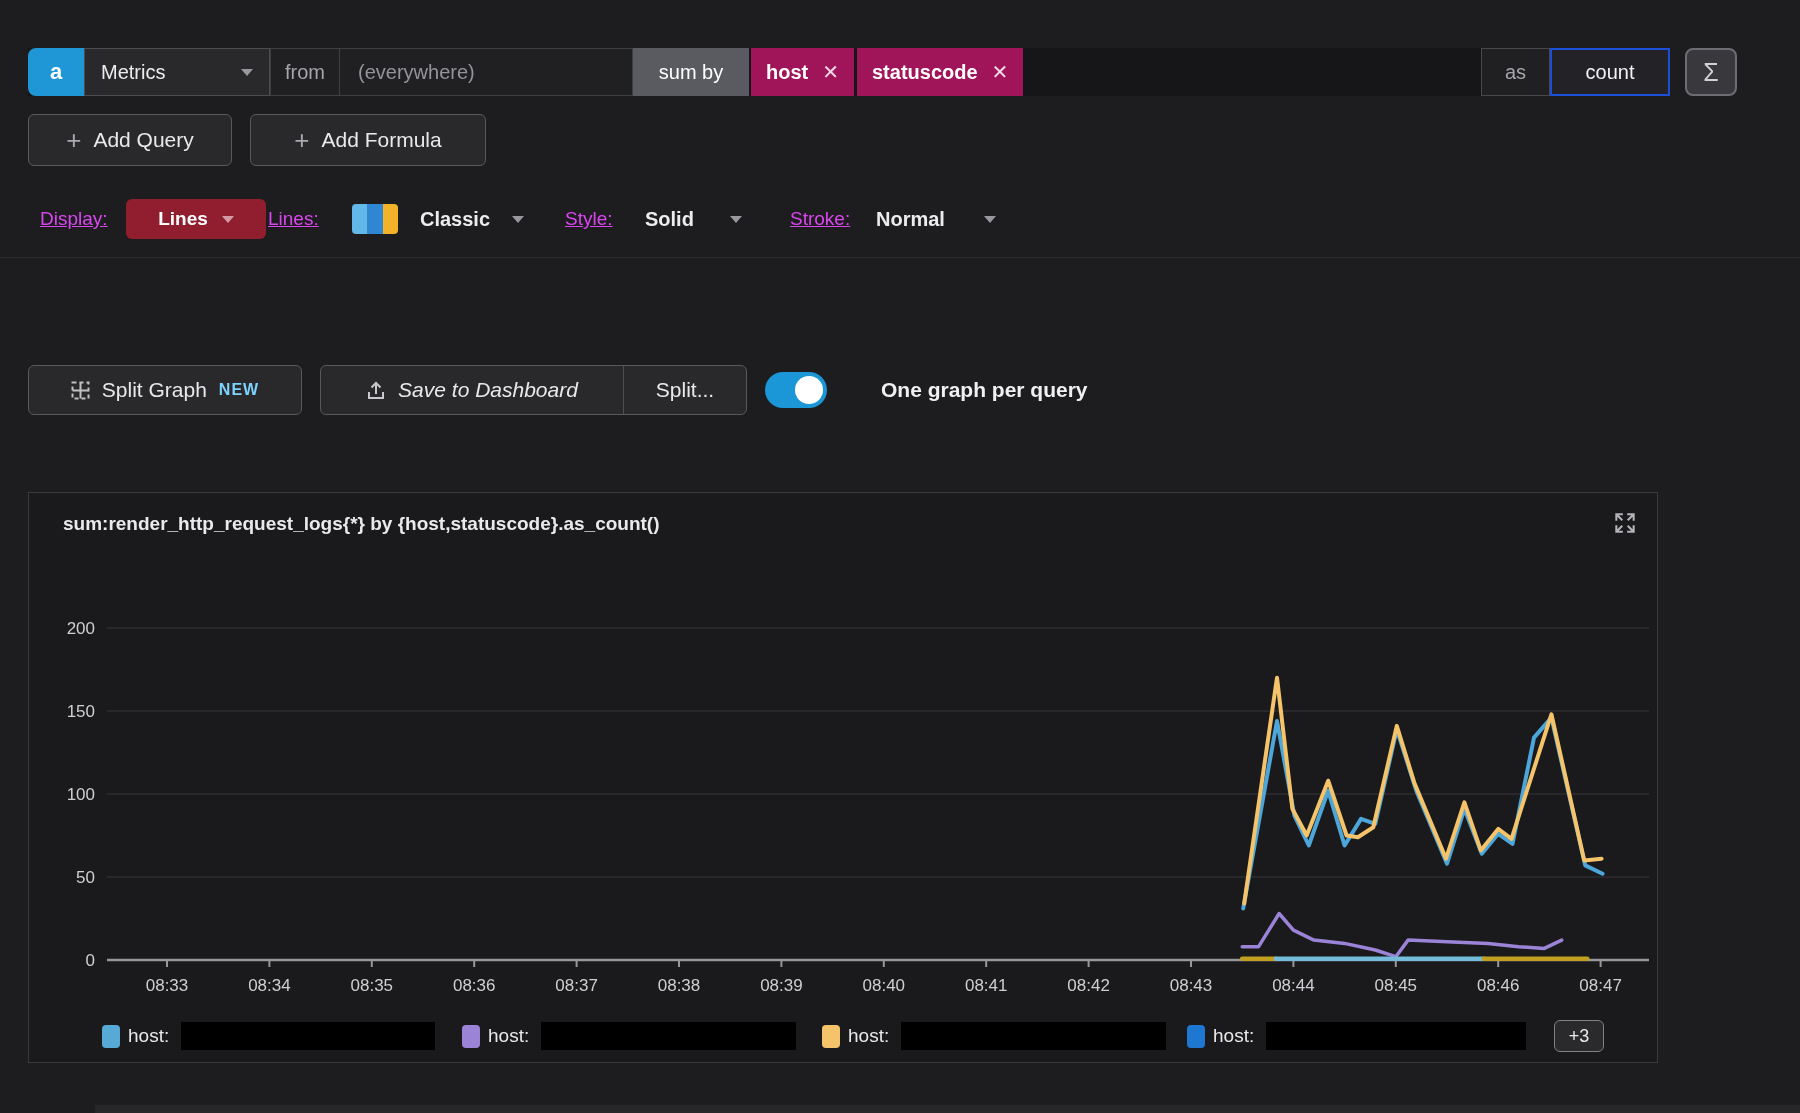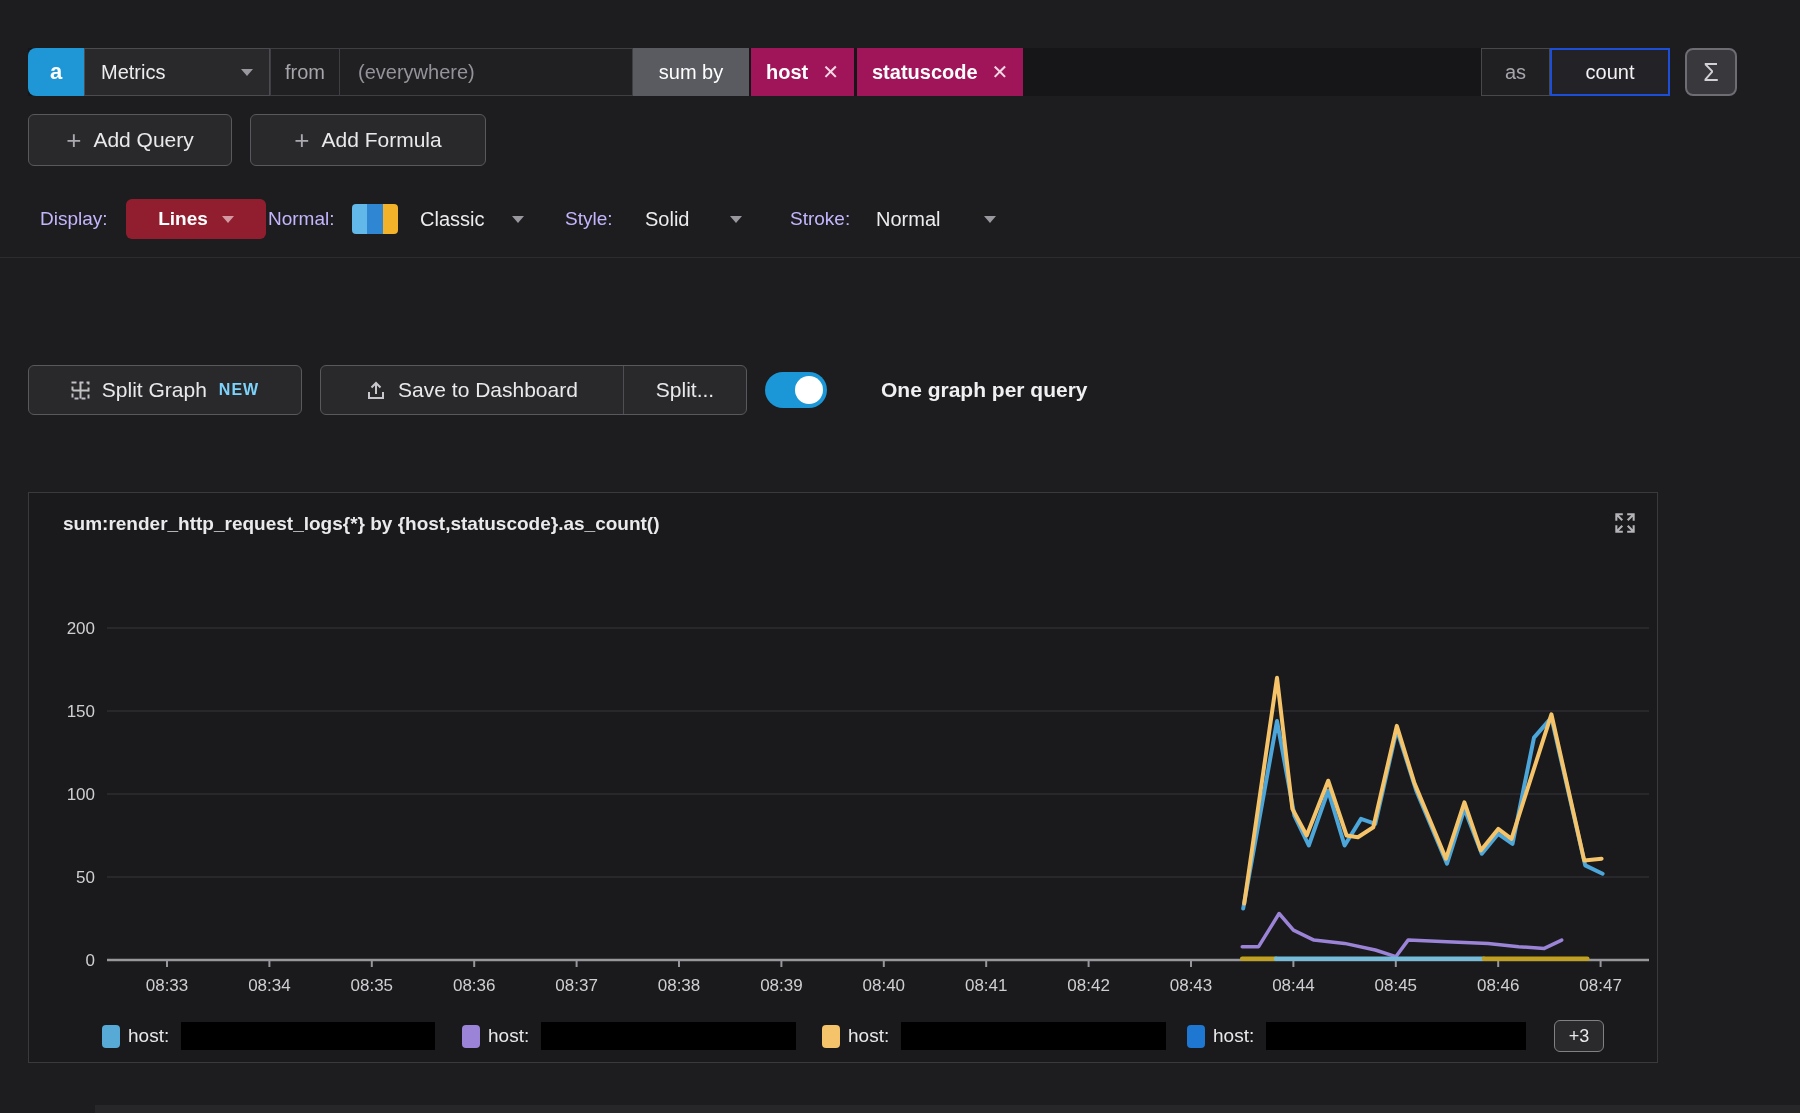--- a/index.html
+++ b/index.html
@@ -38,43 +38,43 @@
   
   .btn { position:absolute; display:flex; align-items:center; justify-content:center;
          gap:12px; background:#29292b; border:1px solid #58585d; border-radius:6px;
          color:#e9e9eb; font-size:21px; }
   .plus { color:#a9a9af; font-size:26px; font-weight:400; line-height:1; }
   #add-query { left:28px; top:114px; width:204px; height:52px; }
   #add-formula { left:250px; top:114px; width:236px; height:52px; }
 
   
   .disp-row { position:absolute; top:199px; left:0; height:40px; width:1800px; }
-  .dlabel { position:absolute; top:0; line-height:40px; font-size:19px; color:#c4b5fd; }
+  .dlabel { position:absolute; top:0; line-height:40px; font-size:19px; color:#d946ef;text-decoration:underline; }
   .dvalue { position:absolute; top:0; line-height:40px; font-size:20px; color:#ececee;
-            font-weight:400; }
+            font-weight:700; }
   .tri { width:0; height:0; border-left:6px solid transparent; border-right:6px solid transparent;
          border-top:7px solid #98989e; display:inline-block; }
   .tri-abs { position:absolute; top:17px; }
   .lines-pill { position:absolute; left:126px; top:0; width:140px; height:40px;
                 background:#911e2e; border-radius:6px; display:flex; align-items:center;
                 justify-content:center; gap:14px; color:#fff; font-size:19px; font-weight:700; }
   .lines-pill .tri { border-top-color:#d49aa4; }
   .swatch { position:absolute; left:352px; top:5px; width:46px; height:30px; border-radius:4px;
             overflow:hidden; display:flex; }
   .swatch span { flex:1; }
   .divider { position:absolute; left:0; top:257px; width:1800px; height:1px; background:#2c2c2f; }
 
   
   #split-btn { left:28px; top:365px; width:274px; height:50px; }
   .new-badge { color:#7dd3fc; font-size:16px; font-weight:700; letter-spacing:1px; }
   .btn-group { position:absolute; left:320px; top:365px; width:427px; height:50px;
                display:flex; background:#29292b; border:1px solid #58585d; border-radius:6px;
                color:#e9e9eb; font-size:21px; }
   .seg { display:flex; align-items:center; justify-content:center; gap:12px; }
-  .seg1 { flex:1; border-right:1px solid #4e4e53; }
+  .seg1 { flex:1; border-right:1px solid #4e4e53;font-style:italic; }
   .seg2 { width:122px; }
   .toggle { position:absolute; left:765px; top:372px; width:62px; height:36px;
             background:#1b96d6; border-radius:18px; }
   .knob { position:absolute; right:4px; top:4px; width:28px; height:28px;
           background:#fff; border-radius:50%; }
   .toggle-label { position:absolute; left:881px; top:365px; line-height:50px;
                   font-size:21px; font-weight:600; color:#f0f0f2; }
 
   
   .panel { position:absolute; left:28px; top:492px; width:1630px; height:571px;
@@ -134,21 +134,21 @@
   <span class="plus">+</span>
   <span>Add Formula</span>
 </div>
 
 <div class="disp-row">
   <span class="dlabel" style="left:40px">Display:</span>
   <div class="lines-pill">
     <span>Lines</span>
     <span class="tri"></span>
   </div>
-  <span class="dlabel" style="left:268px">Normal:</span>
+  <span class="dlabel" style="left:268px">Lines:</span>
   <div class="swatch">
       <span style="background: rgb(98, 184, 232);"></span>
       <span style="background: rgb(47, 134, 210);"></span>
       <span style="background: rgb(242, 179, 42);"></span>
     </div>
   <span class="dvalue" style="left:420px">Classic</span>
   <span class="tri tri-abs" style="left:512px"></span>
   <span class="dlabel" style="left:565px">Style:</span>
   <span class="dvalue" style="left:645px">Solid</span>
   <span class="tri tri-abs" style="left:730px"></span>

